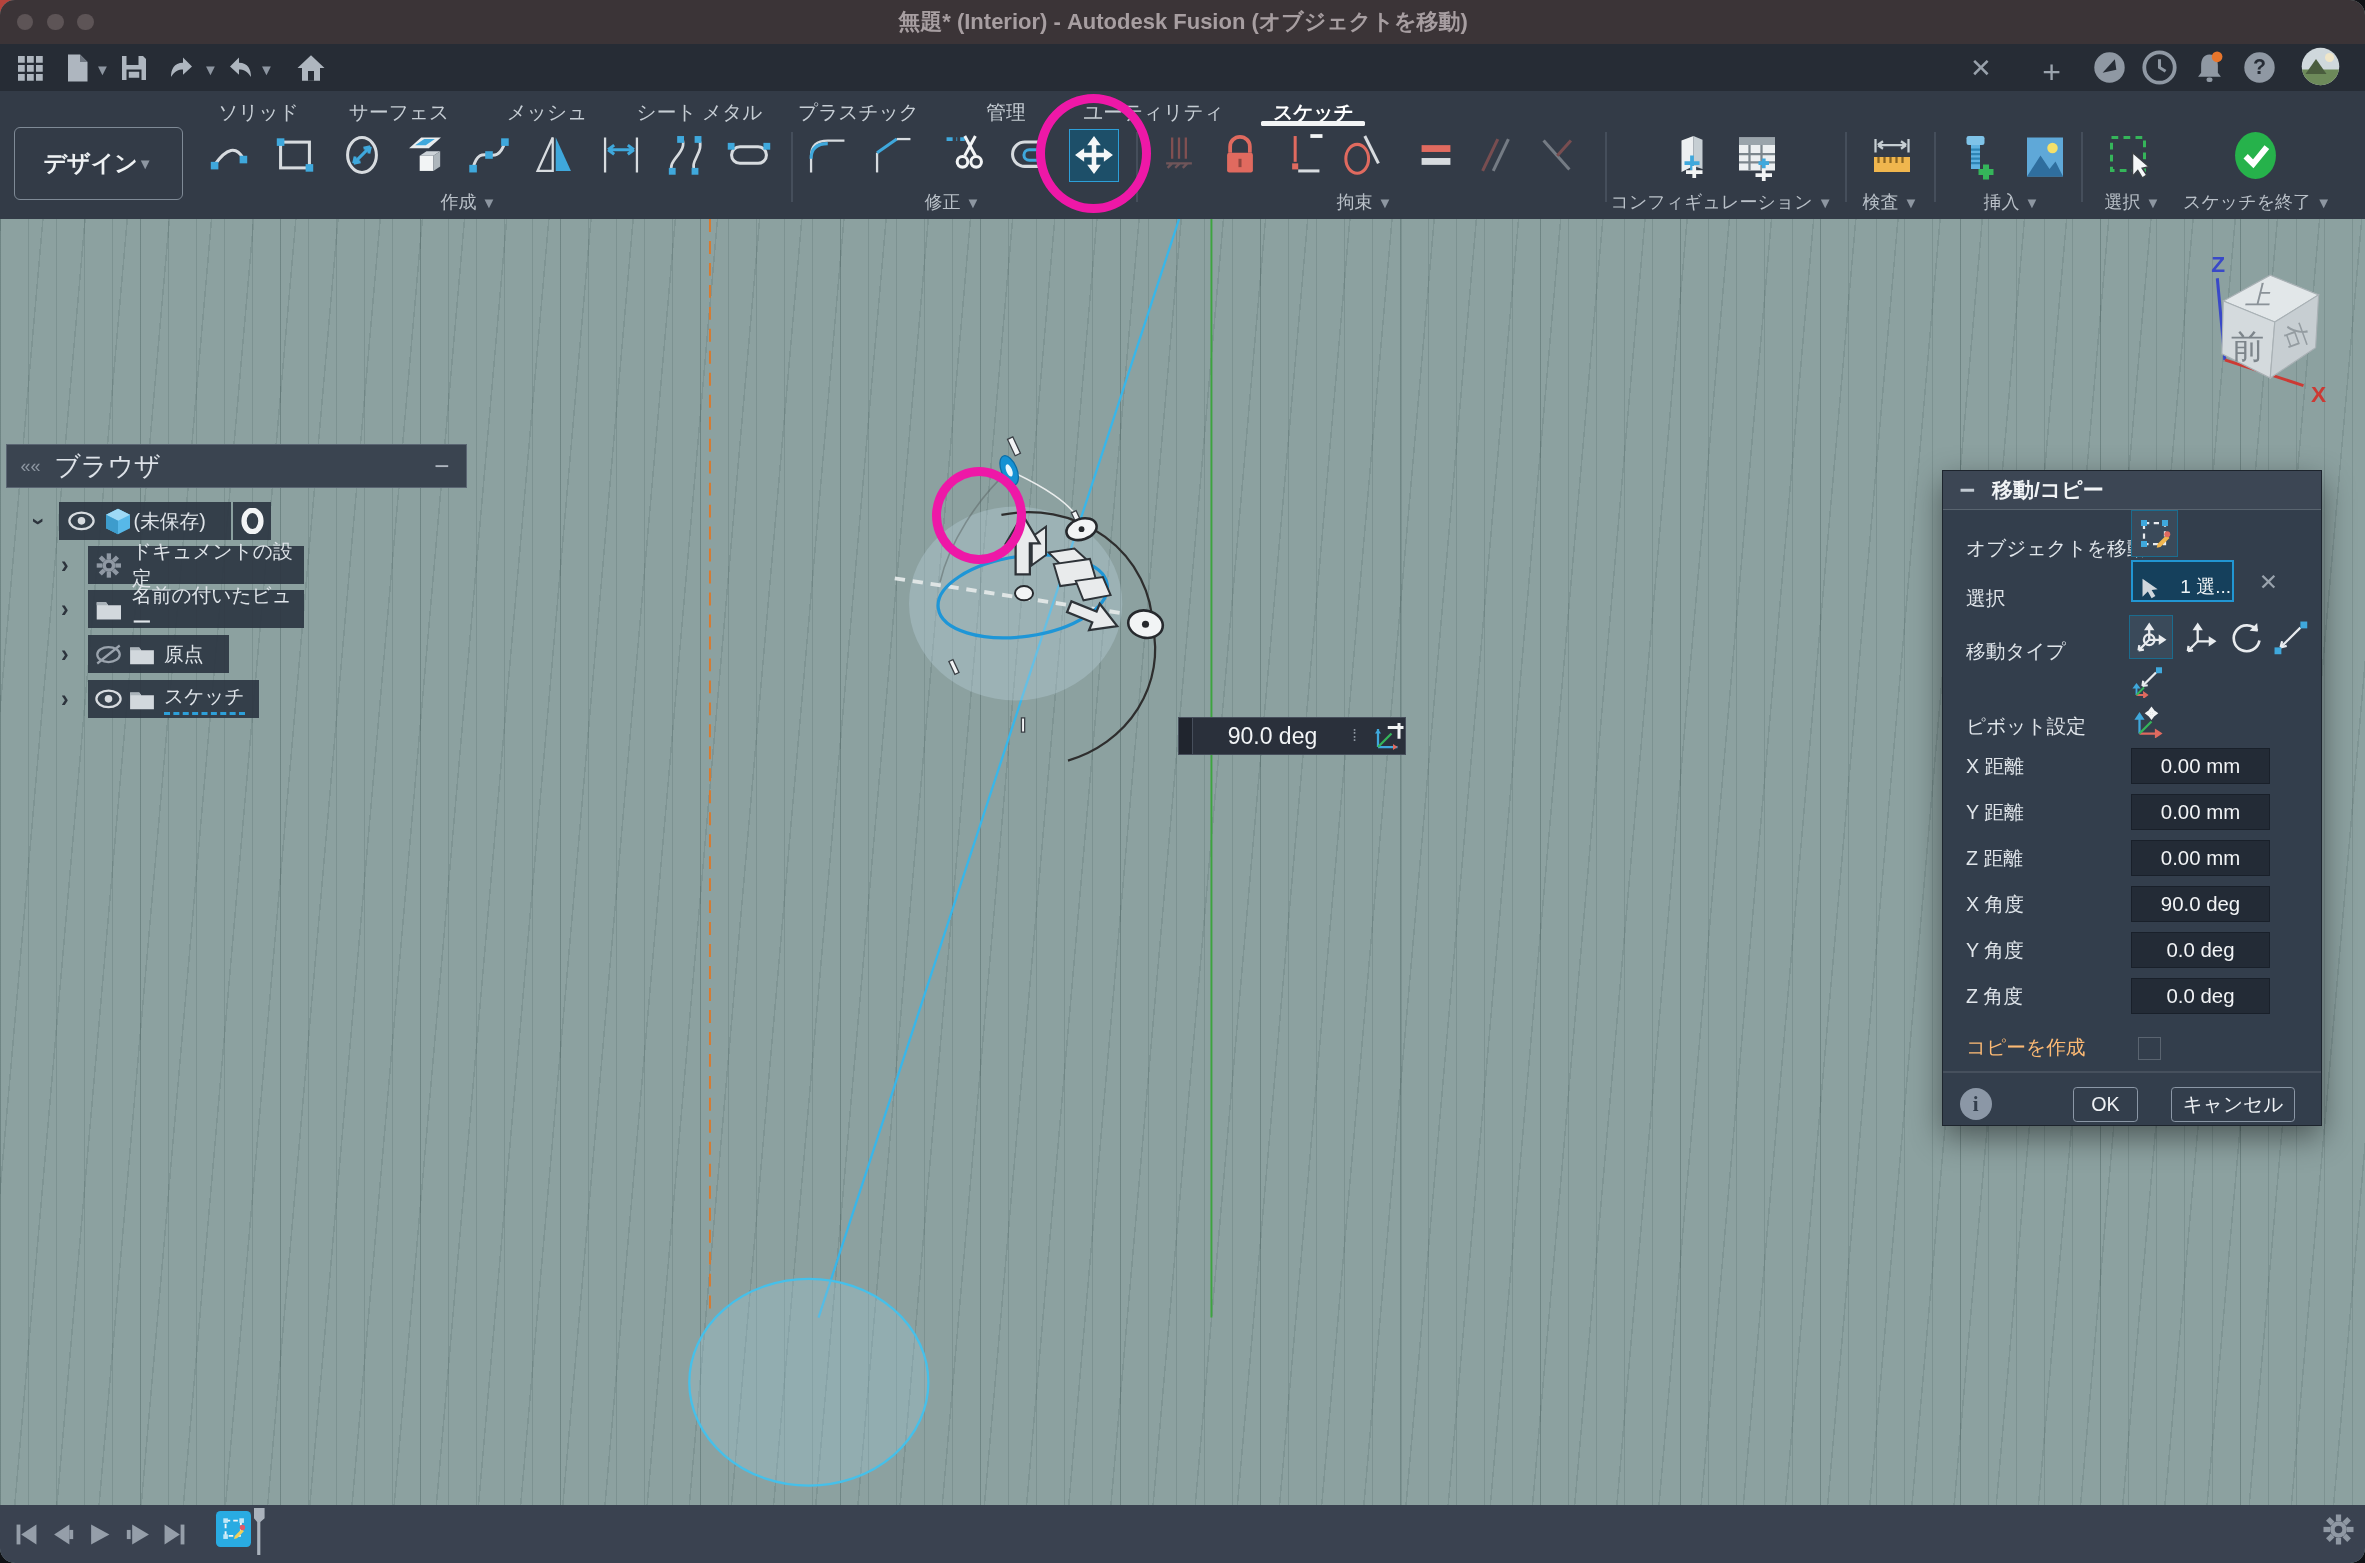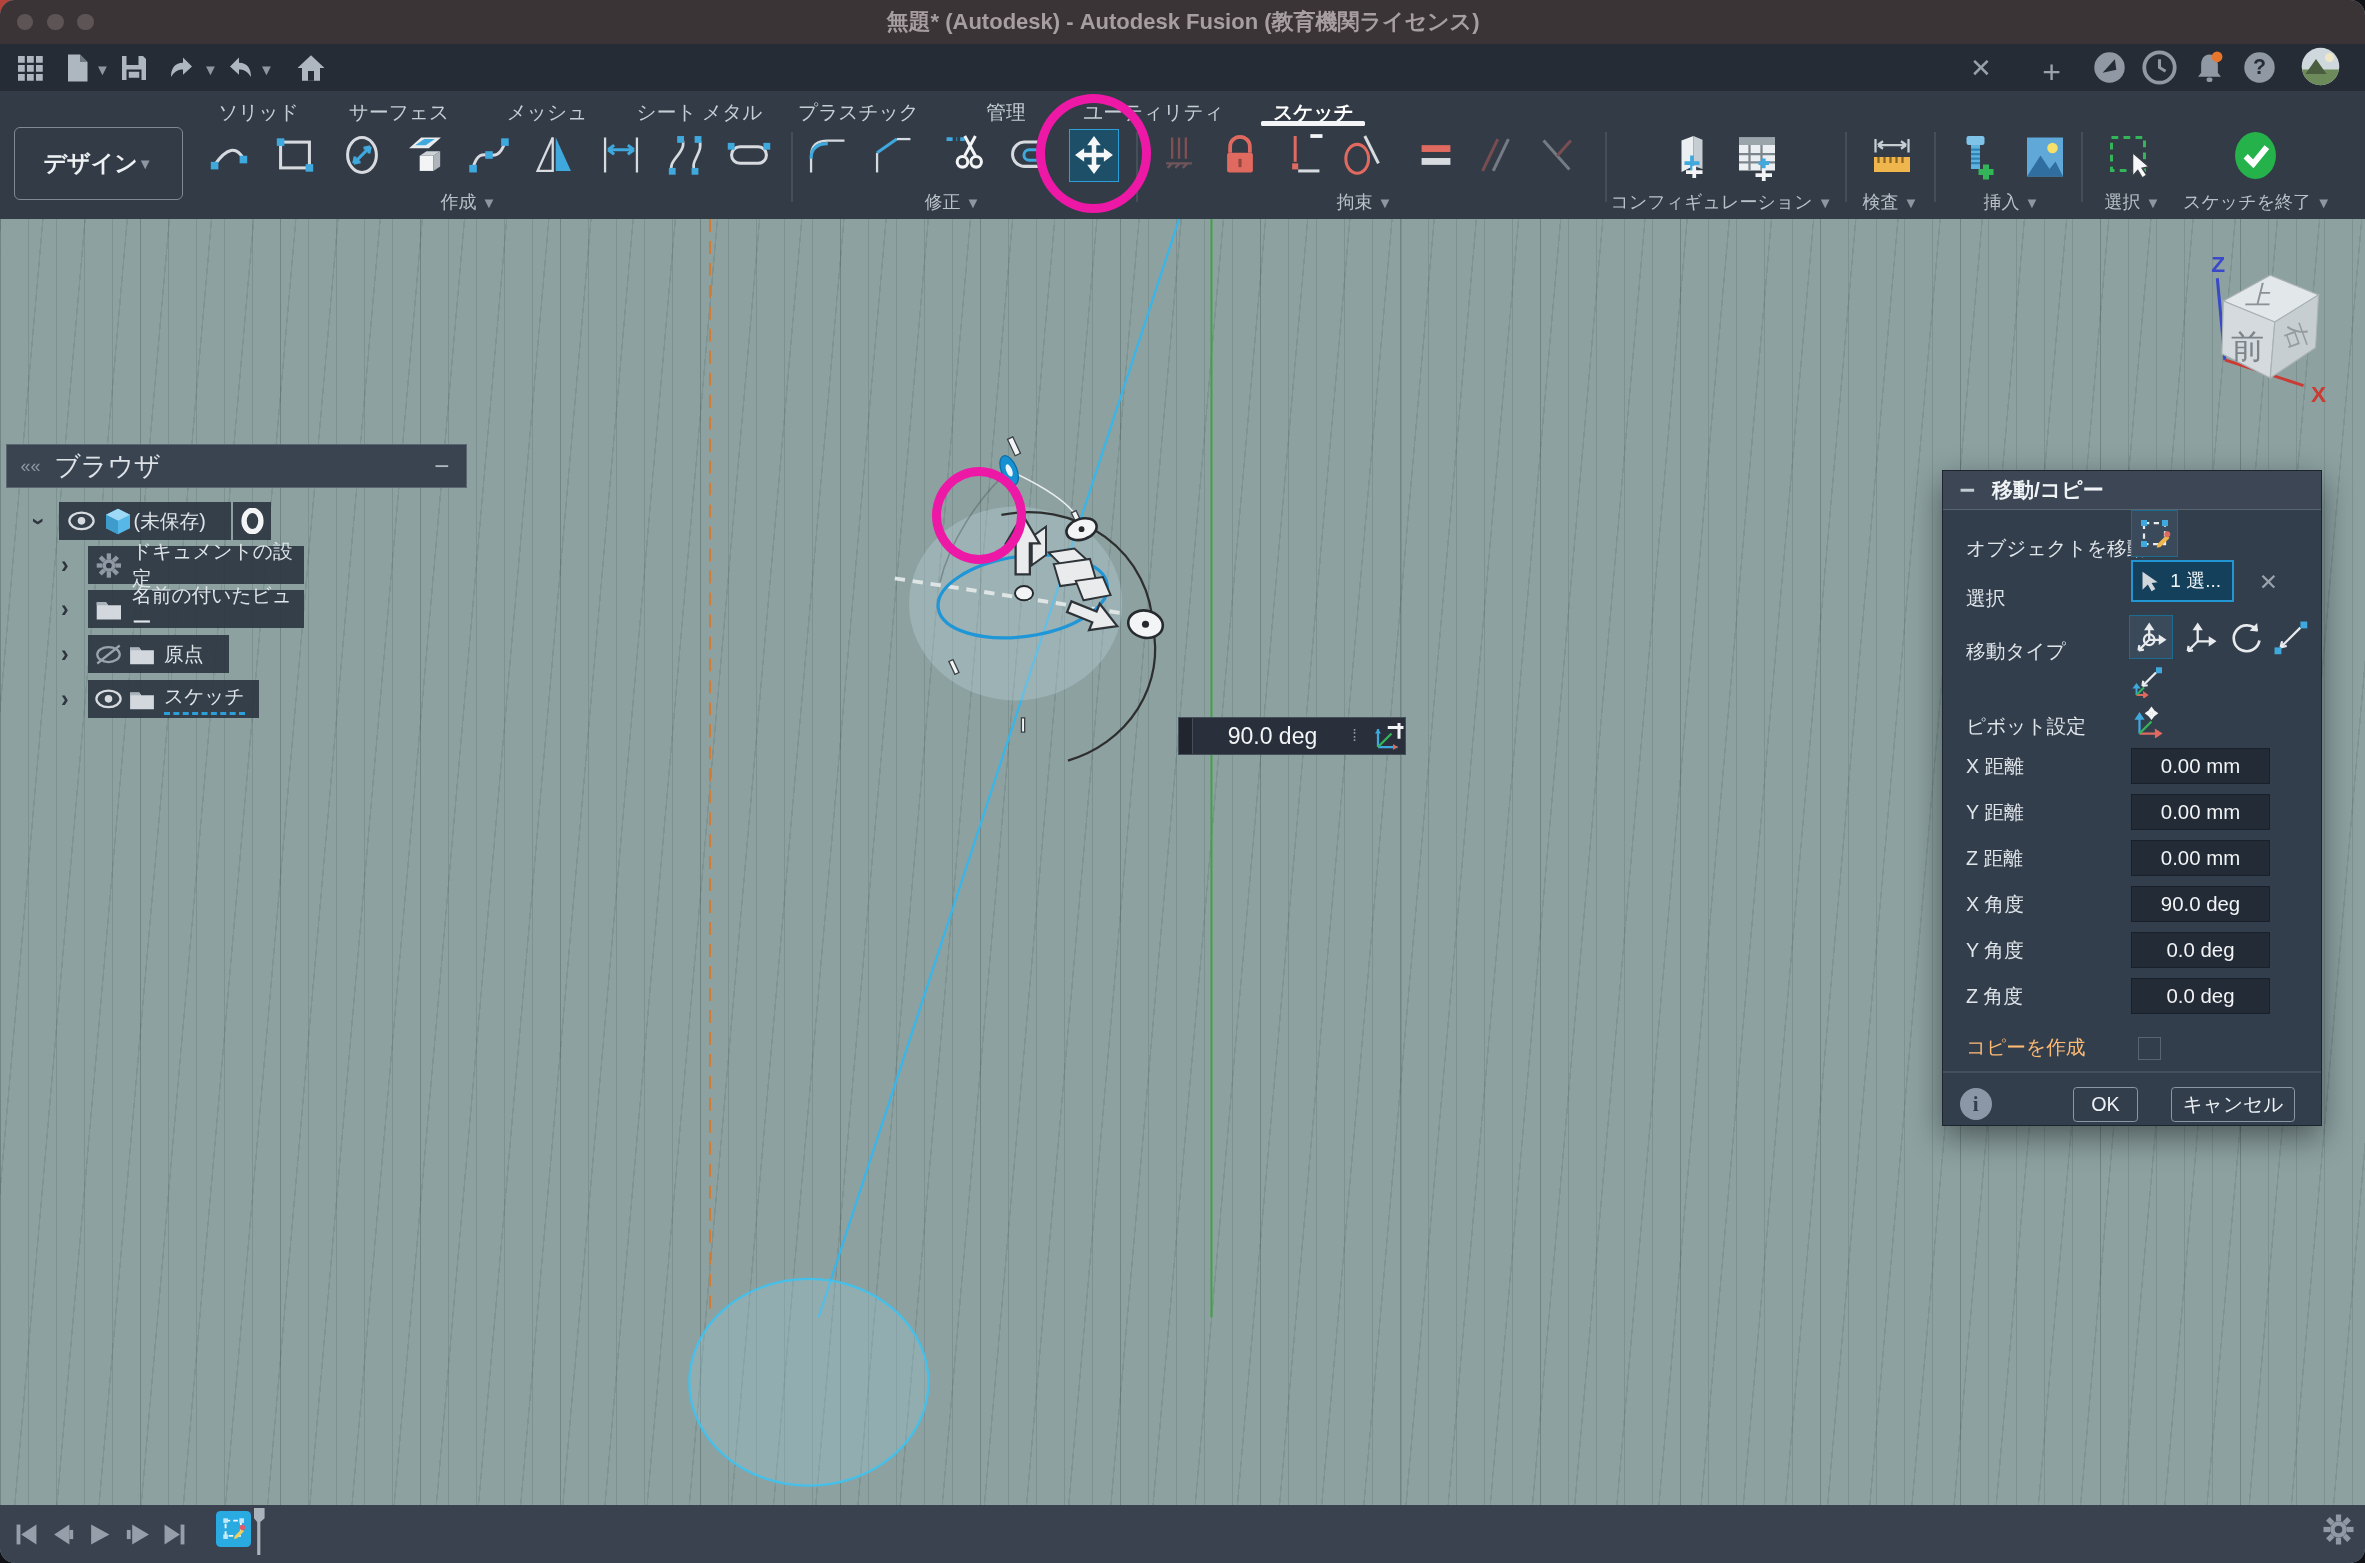--- a/index.html
+++ b/index.html
@@ -55,21 +55,21 @@
 </head>
 <body>
 
 <div id="red-peek"></div>
 <div id="window">
 
   <div class="abs titlebar">
     <div class="abs tl-dot" style="left:16.6px"></div>
     <div class="abs tl-dot" style="left:47px"></div>
     <div class="abs tl-dot" style="left:77px"></div>
-    <div class="abs win-title">無題* (Autodesk) - Autodesk Fusion (教育機関ライセンス)</div>
+    <div class="abs win-title">無題* (Interior) - Autodesk Fusion (オブジェクトを移動)</div>
   </div>
 
   <div class="abs tabstrip"></div>
   <div class="abs qicon" style="left:15px">
     <svg viewBox="0 0 40 40">
         <g fill="#aeb6bf">
           <rect x="4" y="4" width="9" height="9"></rect>
           <rect x="16" y="4" width="9" height="9"></rect>
           <rect x="28" y="4" width="9" height="9"></rect>
           <rect x="4" y="16" width="9" height="9"></rect>
@@ -573,21 +573,21 @@
           <rect x="8" y="8" width="28" height="28" fill="none" stroke="#e8ebee" stroke-width="3" stroke-dasharray="7 6"></rect>
           <rect x="4" y="4" width="8" height="8" fill="#3fa8dc"></rect>
           <rect x="32" y="4" width="8" height="8" fill="#3fa8dc"></rect>
           <rect x="4" y="32" width="8" height="8" fill="#3fa8dc"></rect>
           <path d="M26 36 L38 24 L42 28 L30 40 L25 41 Z" fill="#f0b64e"></path>
           <circle cx="39" cy="23" r="4" fill="#e06a5f"></circle>
         </svg>
     </div>
 
     <div class="abs dlg-label" style="top:112px">選択</div>
-    <div class="abs" style="left:188px;top:89px;width:103px;height:42px;border:2.3px solid #2196d3;background:#15405c;display:flex;align-items:center;gap:10px;padding-left:7.6px">
+    <div class="abs" style="left:188px;top:89px;width:103px;height:42px;border:2.3px solid #2196d3;background:#15405c;display:flex;align-items:flex-end;gap:20px;padding-left:7.6px">
       <svg width="19.7" height="23" viewBox="0 0 26 30">
           <path d="M2 2 L2 26 L9 19 L14 28 L19 25 L14 17 L22 16 Z" fill="#cfd6dc"></path>
         </svg>
       <span style="color:#eef3f6;font-size:19px">1 選...</span>
     </div>
     <div class="abs" style="left:312px;top:98px;width:27px;height:27px;color:#9aa3ad;font-size:23px;text-align:center">✕</div>
 
     <div class="abs dlg-label" style="top:165px">移動タイプ</div>
     <div class="abs mt-btn" style="left:186px;top:144px;border:1.5px solid #1b6c8e;background:#3a4a5a">
       <svg width="35" height="35" viewBox="0 0 46 46">

